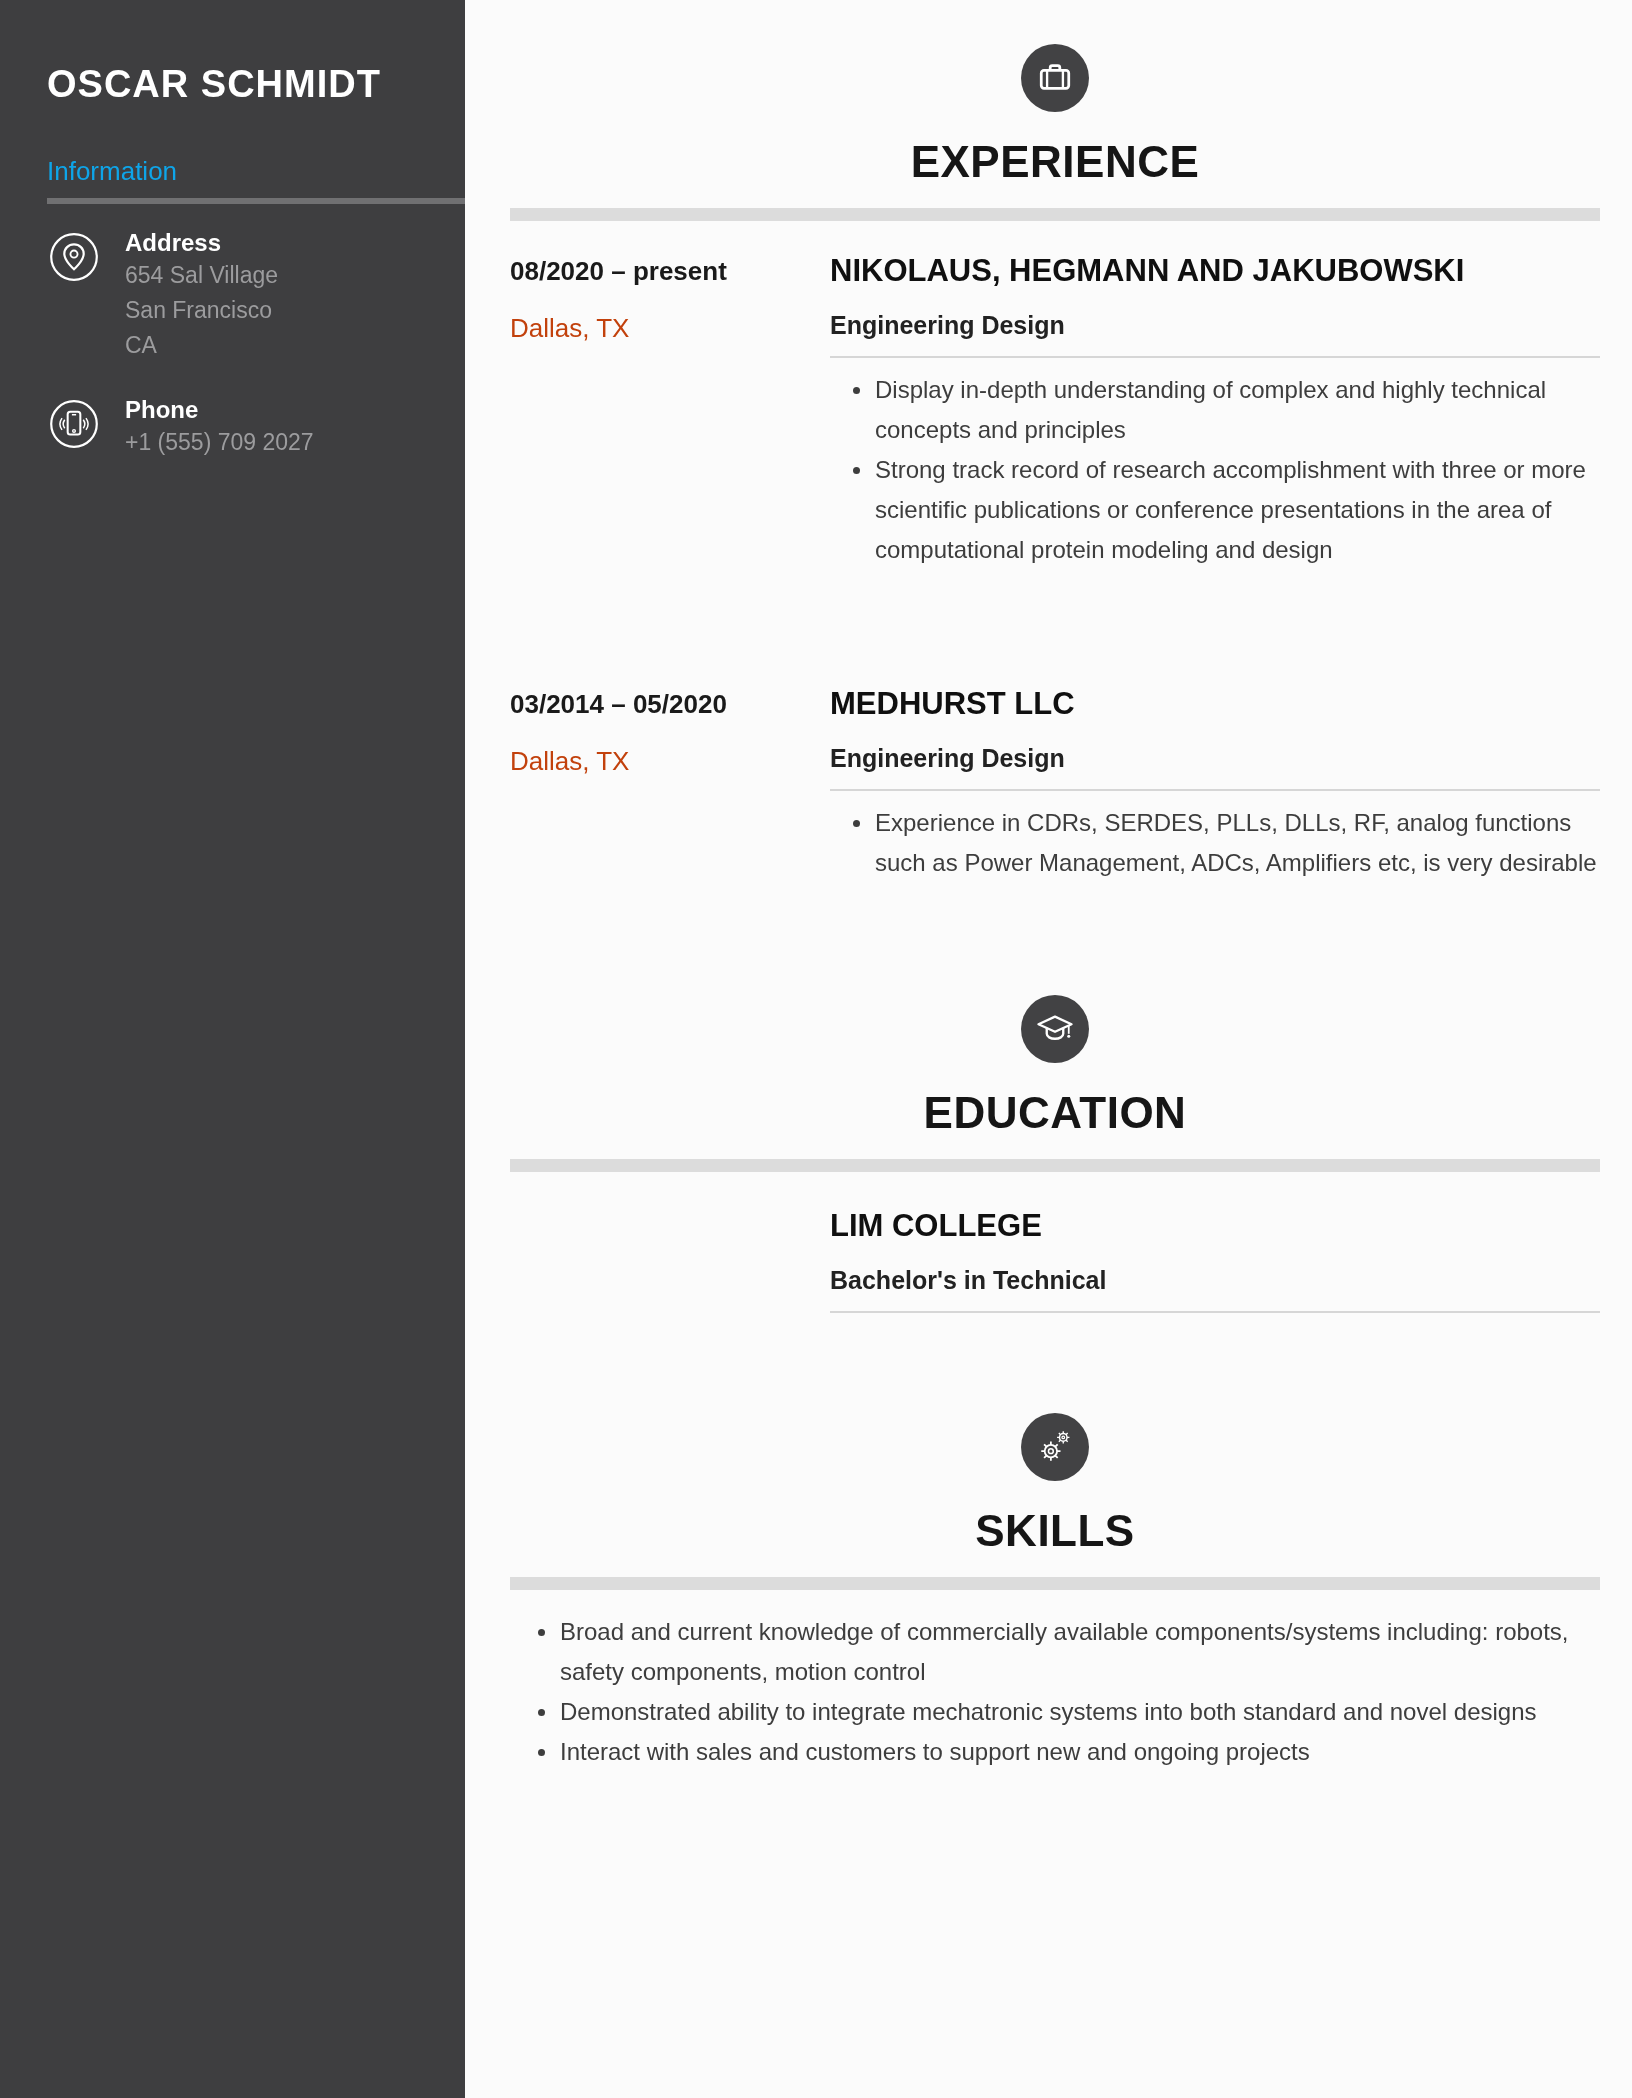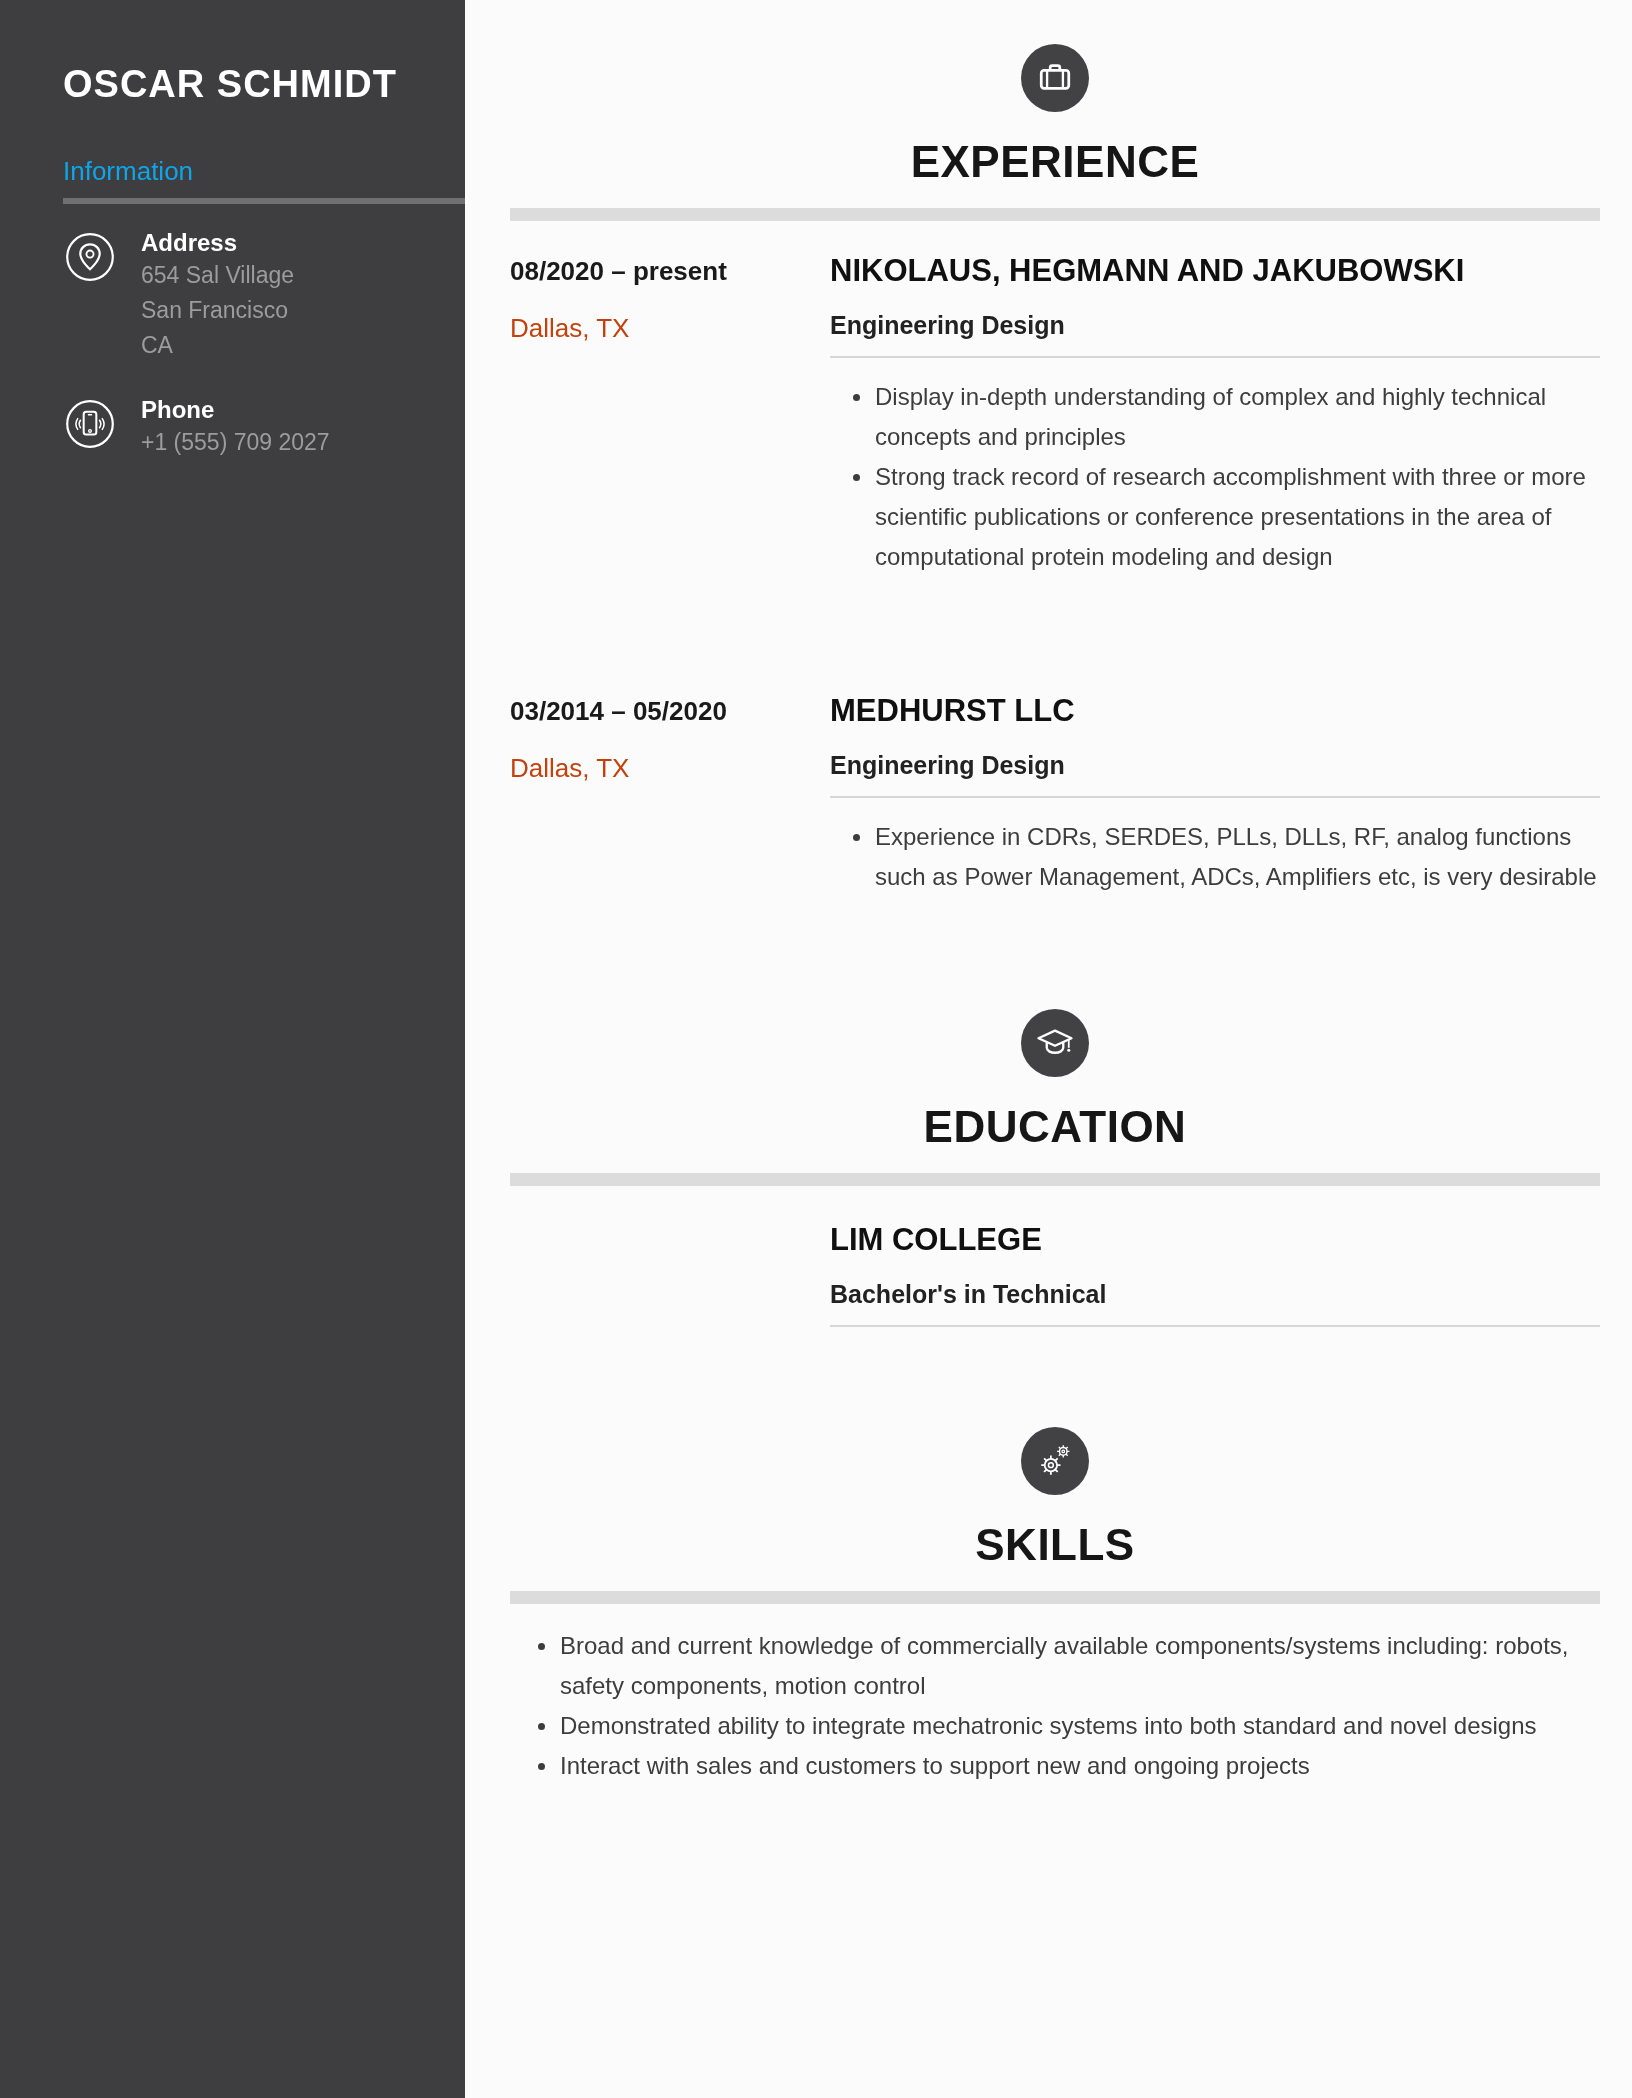--- a/index.html
+++ b/index.html
@@ -7,21 +7,21 @@
   body {
     font-family:"Liberation Sans", sans-serif;
     background:#fbfbfb;
     position:relative;
     overflow:hidden;
     color:#1a1a1a;
   }
   
   .sidebar {
     position:absolute; left:0; top:0; width:465px; height:2098px;
-    background:#3e3e40; padding-left:63px;
+    background:#3e3e40; padding-left:47px;
   }
   .name { margin-top:62px; font-size:38px; font-weight:bold; color:#ffffff; letter-spacing:1px; line-height:44px; }
   .info-heading { margin-top:50px; font-size:26px; font-weight:normal; color:#0ea5e9; line-height:30px; }
   .info-divider { margin-top:12px; height:6px; background:#707072; }
   .contact-item { display:flex; gap:24px; align-items:flex-start; }
   .contact-item.address { margin-top:24px; }
   .contact-item.phone { margin-top:32px; }
   .contact-icon { width:54px; height:54px; flex:0 0 54px; margin-top:2px; }
   .contact-label { font-size:24px; font-weight:bold; color:#ffffff; line-height:30px; }
   .contact-line { font-size:23px; color:#9c9c9e; line-height:35px; }
@@ -40,21 +40,21 @@
   .section-bar { margin-top:21px; height:13px; background:#dcdcdc; }
   
   .entry { display:grid; grid-template-columns:320px 1fr; margin-top:32px; }
   .entry.second { margin-top:116px; }
   .entry.edu { margin-top:36px; }
   .entry-date { font-size:26px; font-weight:bold; color:#1a1a1a; line-height:36px; }
   .entry-location { margin-top:22px; font-size:26px; color:#c2410c; line-height:34px; }
   .entry-company { font-size:31px; font-weight:bold; color:#101010; line-height:36px; }
   .entry-role { margin-top:22px; font-size:25px; font-weight:bold; color:#222222; line-height:29px; }
   .entry-divider { margin-top:16px; border-top:2px solid #d6d6d6; }
-  ul.bullets { list-style:none; margin-top:19px; }
+  ul.bullets { list-style:none; margin-top:12px; }
   ul.bullets li {
     position:relative; padding-left:22px; font-size:24px; color:#3d3d3d; line-height:40px;
   }
   ul.bullets li::before {
     content:""; position:absolute; left:0; top:17px; width:7px; height:7px;
     border-radius:50%; background:#3d3d3d;
   }
   .entry ul.bullets { margin-left:23px; }
   ul.bullets.skills-list { margin-top:22px; margin-left:28px; }
 </style>

